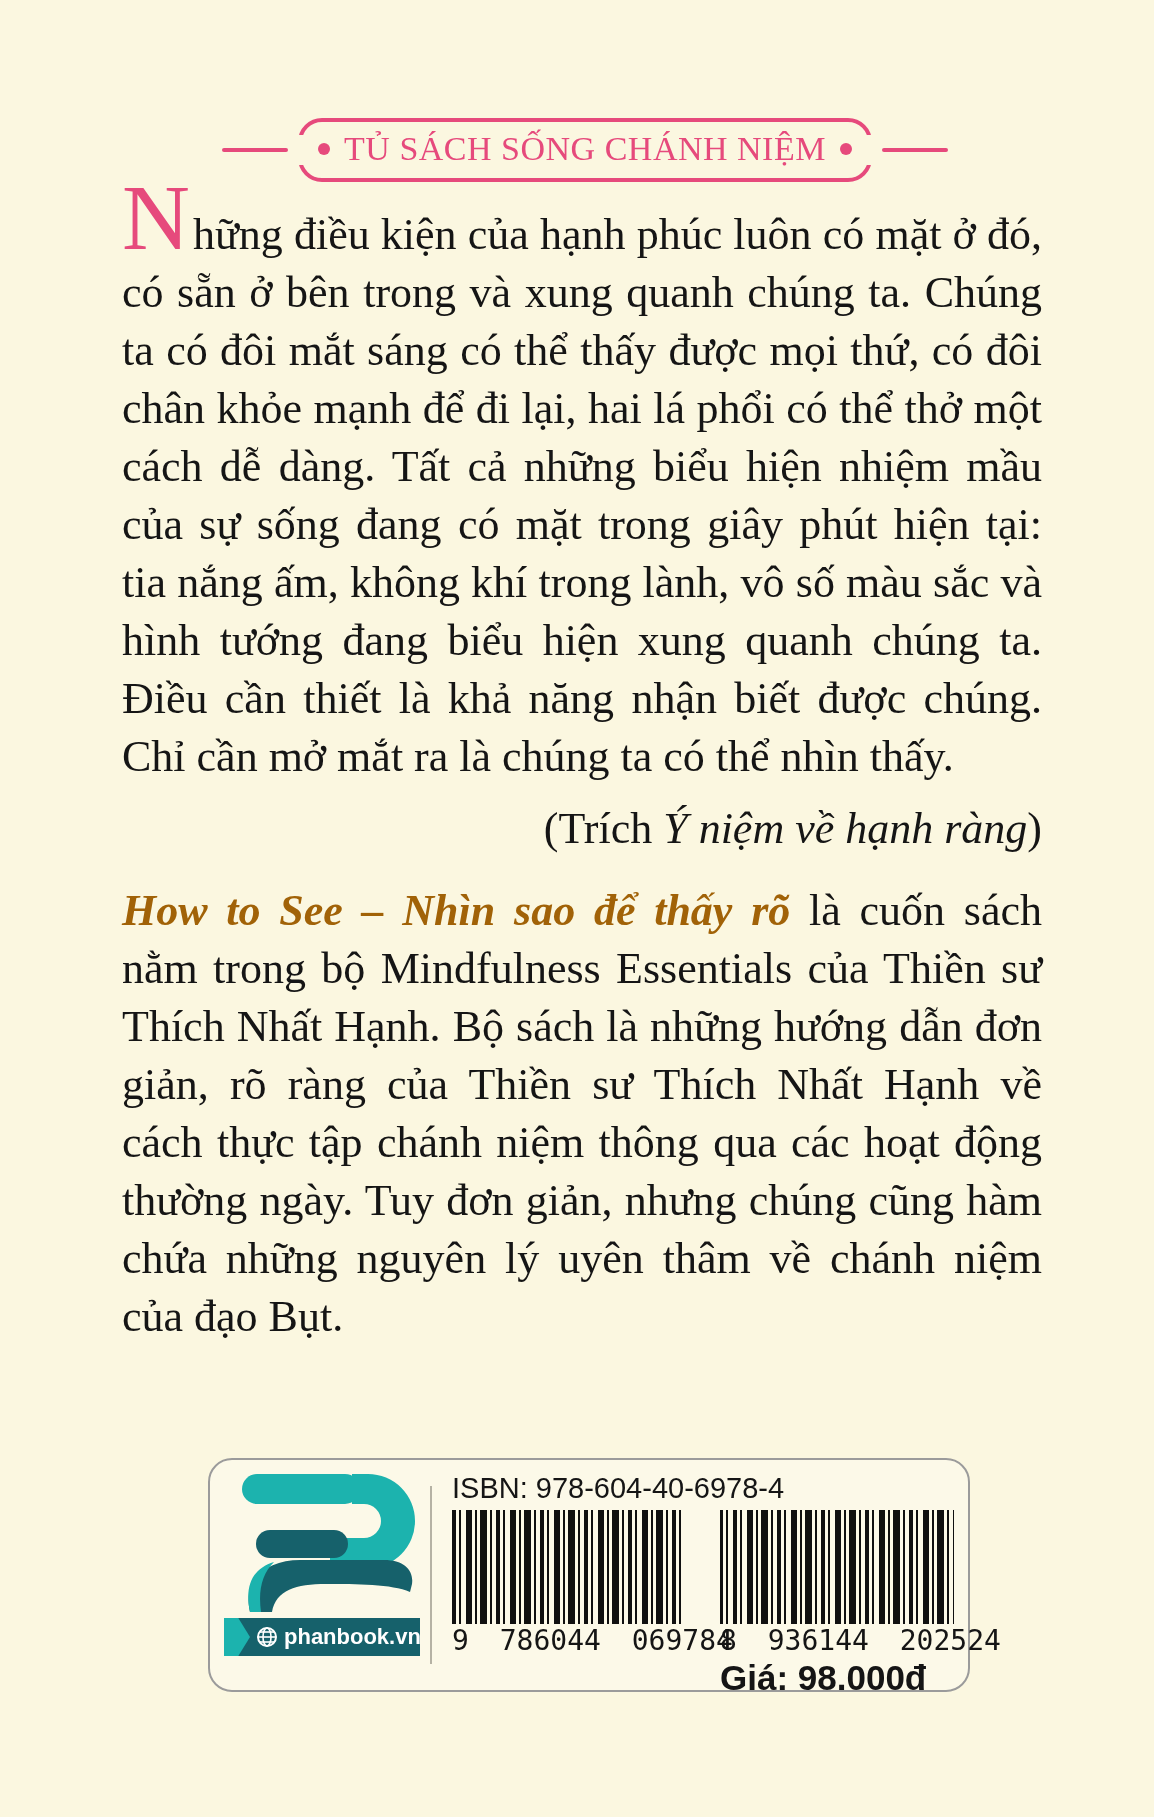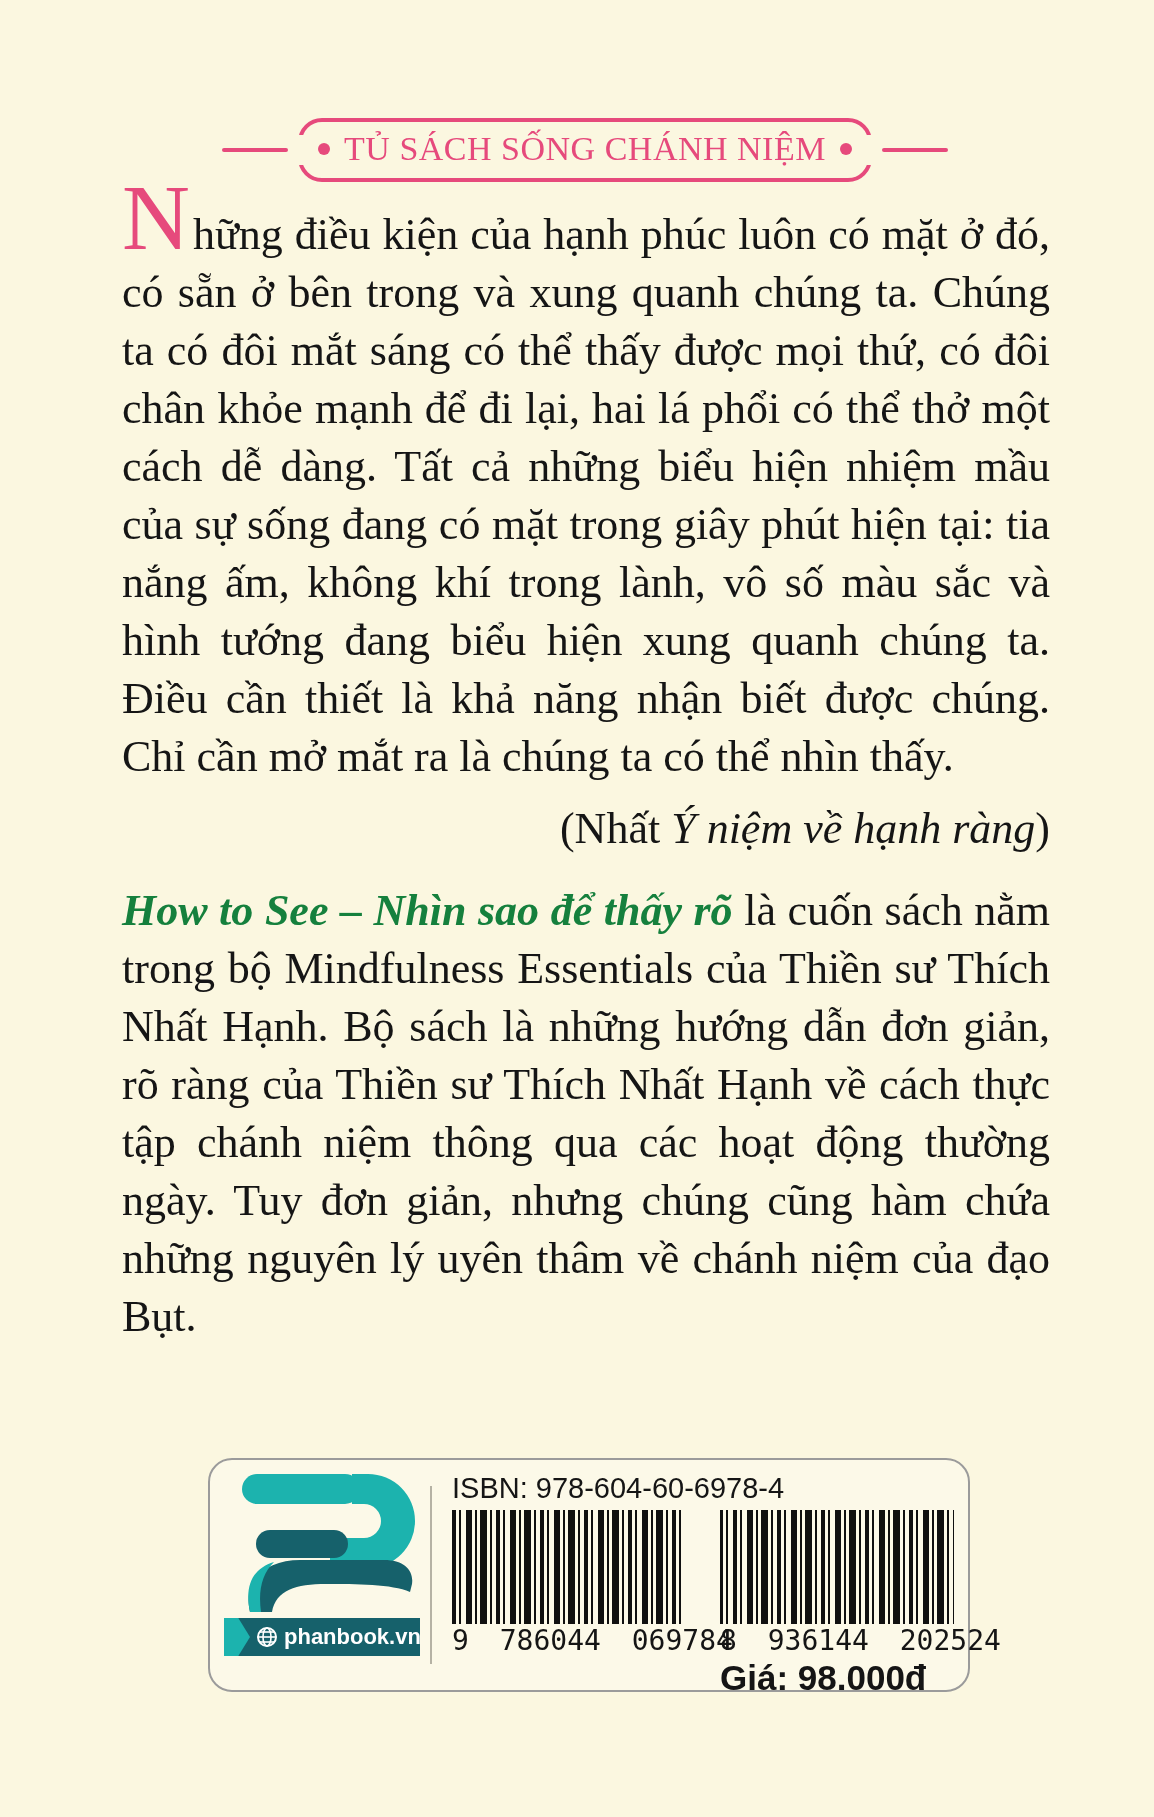--- a/index.html
+++ b/index.html
@@ -42,42 +42,42 @@
     margin:0 14px;
     font-size:34px;line-height:40px;
     letter-spacing:.5px;
     color:#e64a7c;
     white-space:nowrap;
     font-family:"Liberation Serif", serif;
   }
 
   
   .content{
-    position:absolute;left:122px;right:104px;top:206px;
+    position:absolute;left:122px;right:112px;top:206px;
   }
   .para{
     font-size:44px;line-height:58px;
     text-align:justify;
     margin:0;
   }
   .raised-cap{
     color:#e64a7c;
     font-size:94px;
     line-height:0;
     padding-right:3px;
   }
   .citation{
     font-size:44px;line-height:58px;
     text-align:right;
     margin:14px 0 0 0;
   }
   .citation .work{font-style:italic;}
   .para2{margin-top:24px;}
   .lead-in{
-    color:#15803d;
+    color:#a16207;
     font-weight:bold;
     font-style:italic;
   }
 
   
   .panel{
     position:absolute;left:208px;top:1458px;
     width:762px;height:234px;
     background:#fcf9e8;
     border:2px solid #9b9b9b;
@@ -170,21 +170,21 @@
       <span class="orn-dot"></span>
       <span class="series-label">TỦ SÁCH SỐNG CHÁNH NIỆM</span>
       <span class="orn-dot"></span>
     </div>
     <div class="orn-line"></div>
   </div>
 
   <div class="content">
     <p class="para"><span class="raised-cap">N</span><span>hững điều kiện của hạnh phúc luôn có mặt ở đó, có sẵn ở bên trong và xung quanh chúng ta. Chúng ta có đôi mắt sáng có thể thấy được mọi thứ, có đôi chân khỏe mạnh để đi lại, hai lá phổi có thể thở một cách dễ dàng. Tất cả những biểu hiện nhiệm mầu của sự sống đang có mặt trong giây phút hiện tại: tia nắng ấm, không khí trong lành, vô số màu sắc và hình tướng đang biểu hiện xung quanh chúng ta. Điều cần thiết là khả năng nhận biết được chúng. Chỉ cần mở mắt ra là chúng ta có thể nhìn thấy.</span></p>
 
-    <p class="citation"><span>(Nhất </span><span class="work">Ý niệm về hạnh ràng</span><span>)</span></p>
+    <p class="citation"><span>(Trích </span><span class="work">Ý niệm về hạnh ràng</span><span>)</span></p>
 
     <p class="para para2"><span class="lead-in">How to See – Nhìn sao để thấy rõ</span><span> là cuốn sách nằm trong bộ Mindfulness Essentials của Thiền sư Thích Nhất Hạnh. Bộ sách là những hướng dẫn đơn giản, rõ ràng của Thiền sư Thích Nhất Hạnh về cách thực tập chánh niệm thông qua các hoạt động thường ngày. Tuy đơn giản, nhưng chúng cũng hàm chứa những nguyên lý uyên thâm về chánh niệm của đạo Bụt.</span></p>
   </div>
 
   <div class="panel">
 
     <svg class="logo-mark" viewBox="0 0 184 142" aria-hidden="true">
       <rect x="8" y="2" width="118" height="30" rx="15" fill="#1cb3ae"></rect>
       <path d="M118,2 L134,2 A47,47 0 0 1 134,96 L96,96 L96,66 L130,66
                A17,17 0 0 0 130,32 L118,32 Z" fill="#1cb3ae"></path>
@@ -203,21 +203,21 @@
         <line x1="3.2" y1="6" x2="18.8" y2="6" stroke="#ffffff" stroke-width="1.6"></line>
         <line x1="3.2" y1="16" x2="18.8" y2="16" stroke="#ffffff" stroke-width="1.6"></line>
       </svg>
       <span class="site-label">phanbook.vn</span>
     </div>
 
     <div class="divider"></div>
 
     <div class="right-zone">
       <div class="code-head">
-        <span class="isbn-label">ISBN: 978-604-60-6978-4</span>
+        <span class="isbn-label">ISBN: 978-604-40-6978-4</span>
       </div>
       <div class="codes">
         <div class="barcode">
           <div class="bars"></div>
           <div class="digits">9 786044 069784</div>
         </div>
         <div class="barcode">
           <div class="bars alt"></div>
           <div class="digits">8 936144 202524</div>
           <div class="price-label">Giá: 98.000đ</div>

